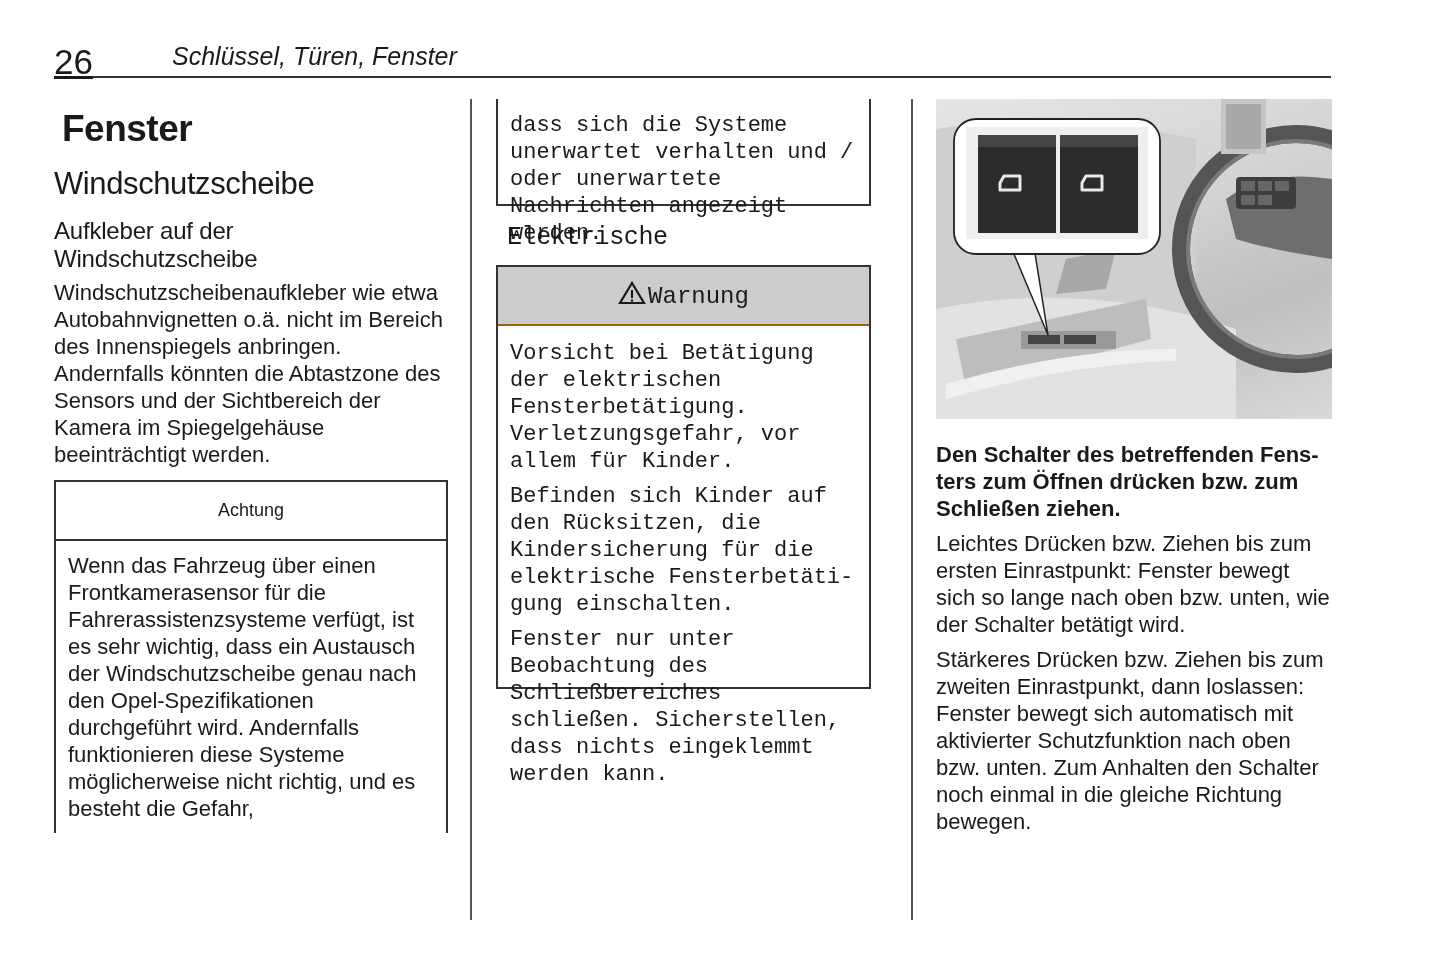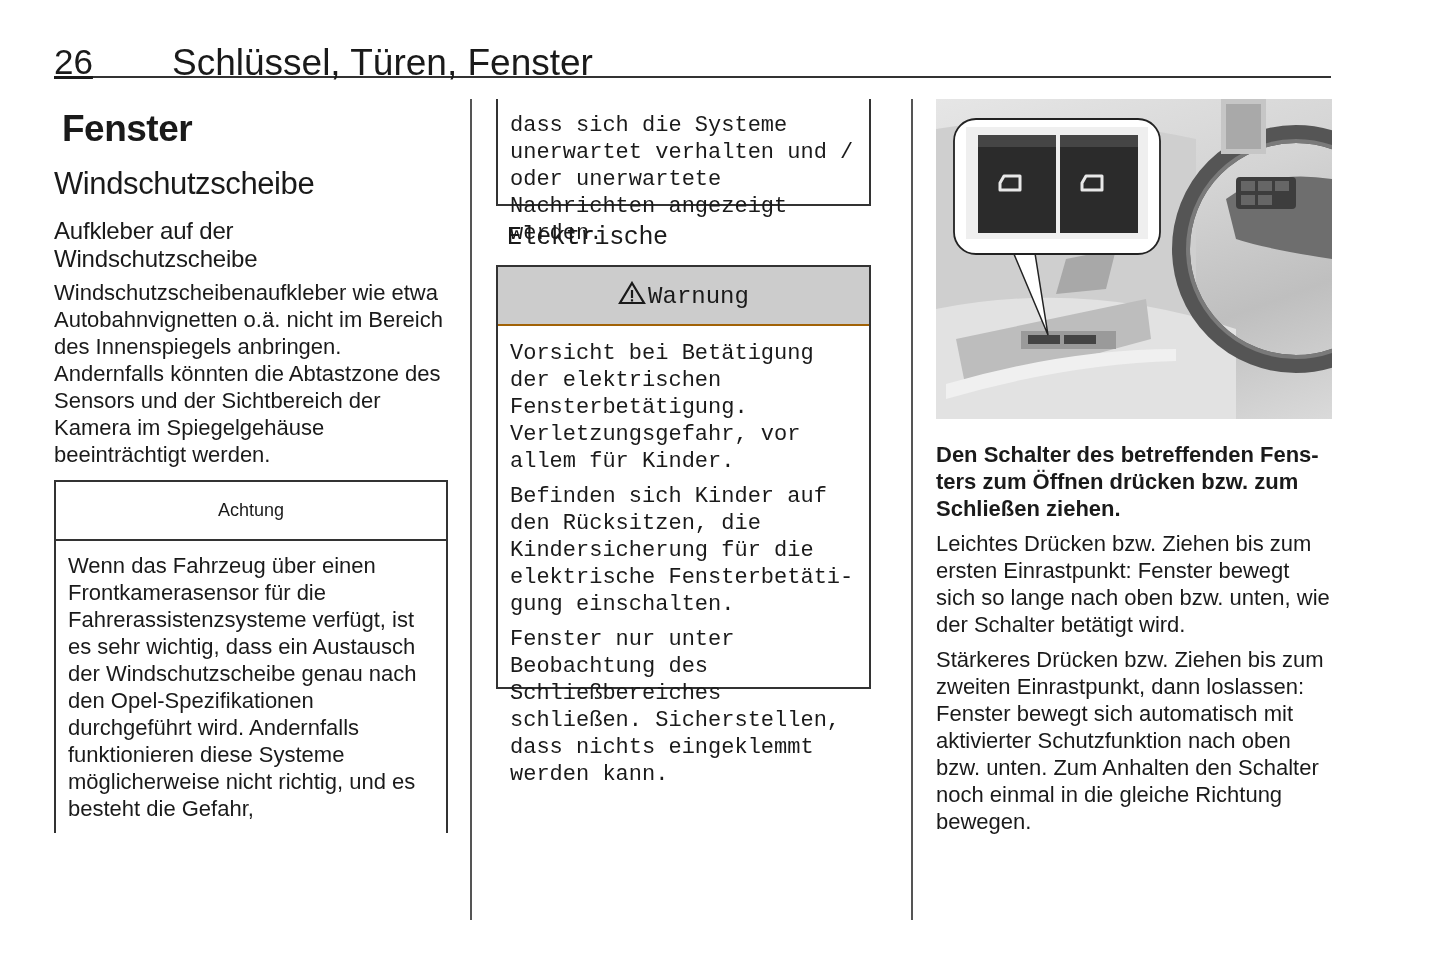--- a/index.html
+++ b/index.html
@@ -5,21 +5,21 @@
   html, body { margin: 0; padding: 0; background: #ffffff; }
   body {
     width: 1445px; height: 966px; position: relative; overflow: hidden;
     font-family: "Liberation Sans", "DejaVu Sans", sans-serif; color: #1a1a1a;
   }
   .page-header {
     position: absolute; left: 54px; top: 40px; width: 1277px; height: 36px;
     border-bottom: 2px solid #333;
   }
   .page-number { position: absolute; left: 0; top: 2px; font-size: 35px; text-decoration: underline; }
-  .page-chapter { position: absolute; left: 118px; top: 2px; font-size: 37px; }
+  .page-chapter { position: absolute; left: 118px; top: 2px; font-size: 25px; font-style: italic; }
 
   .col { position: absolute; top: 99px; }
   .col-left { left: 54px; width: 394px; }
   .col-mid { left: 496px; width: 375px; font-family: Liberation Mono, monospace; }
   .col-right { left: 936px; width: 396px; }
 
   .divider { position: absolute; top: 99px; width: 2px; height: 821px; background: #555; }
   .divider-1 { left: 470px; }
   .divider-2 { left: 911px; }
 

